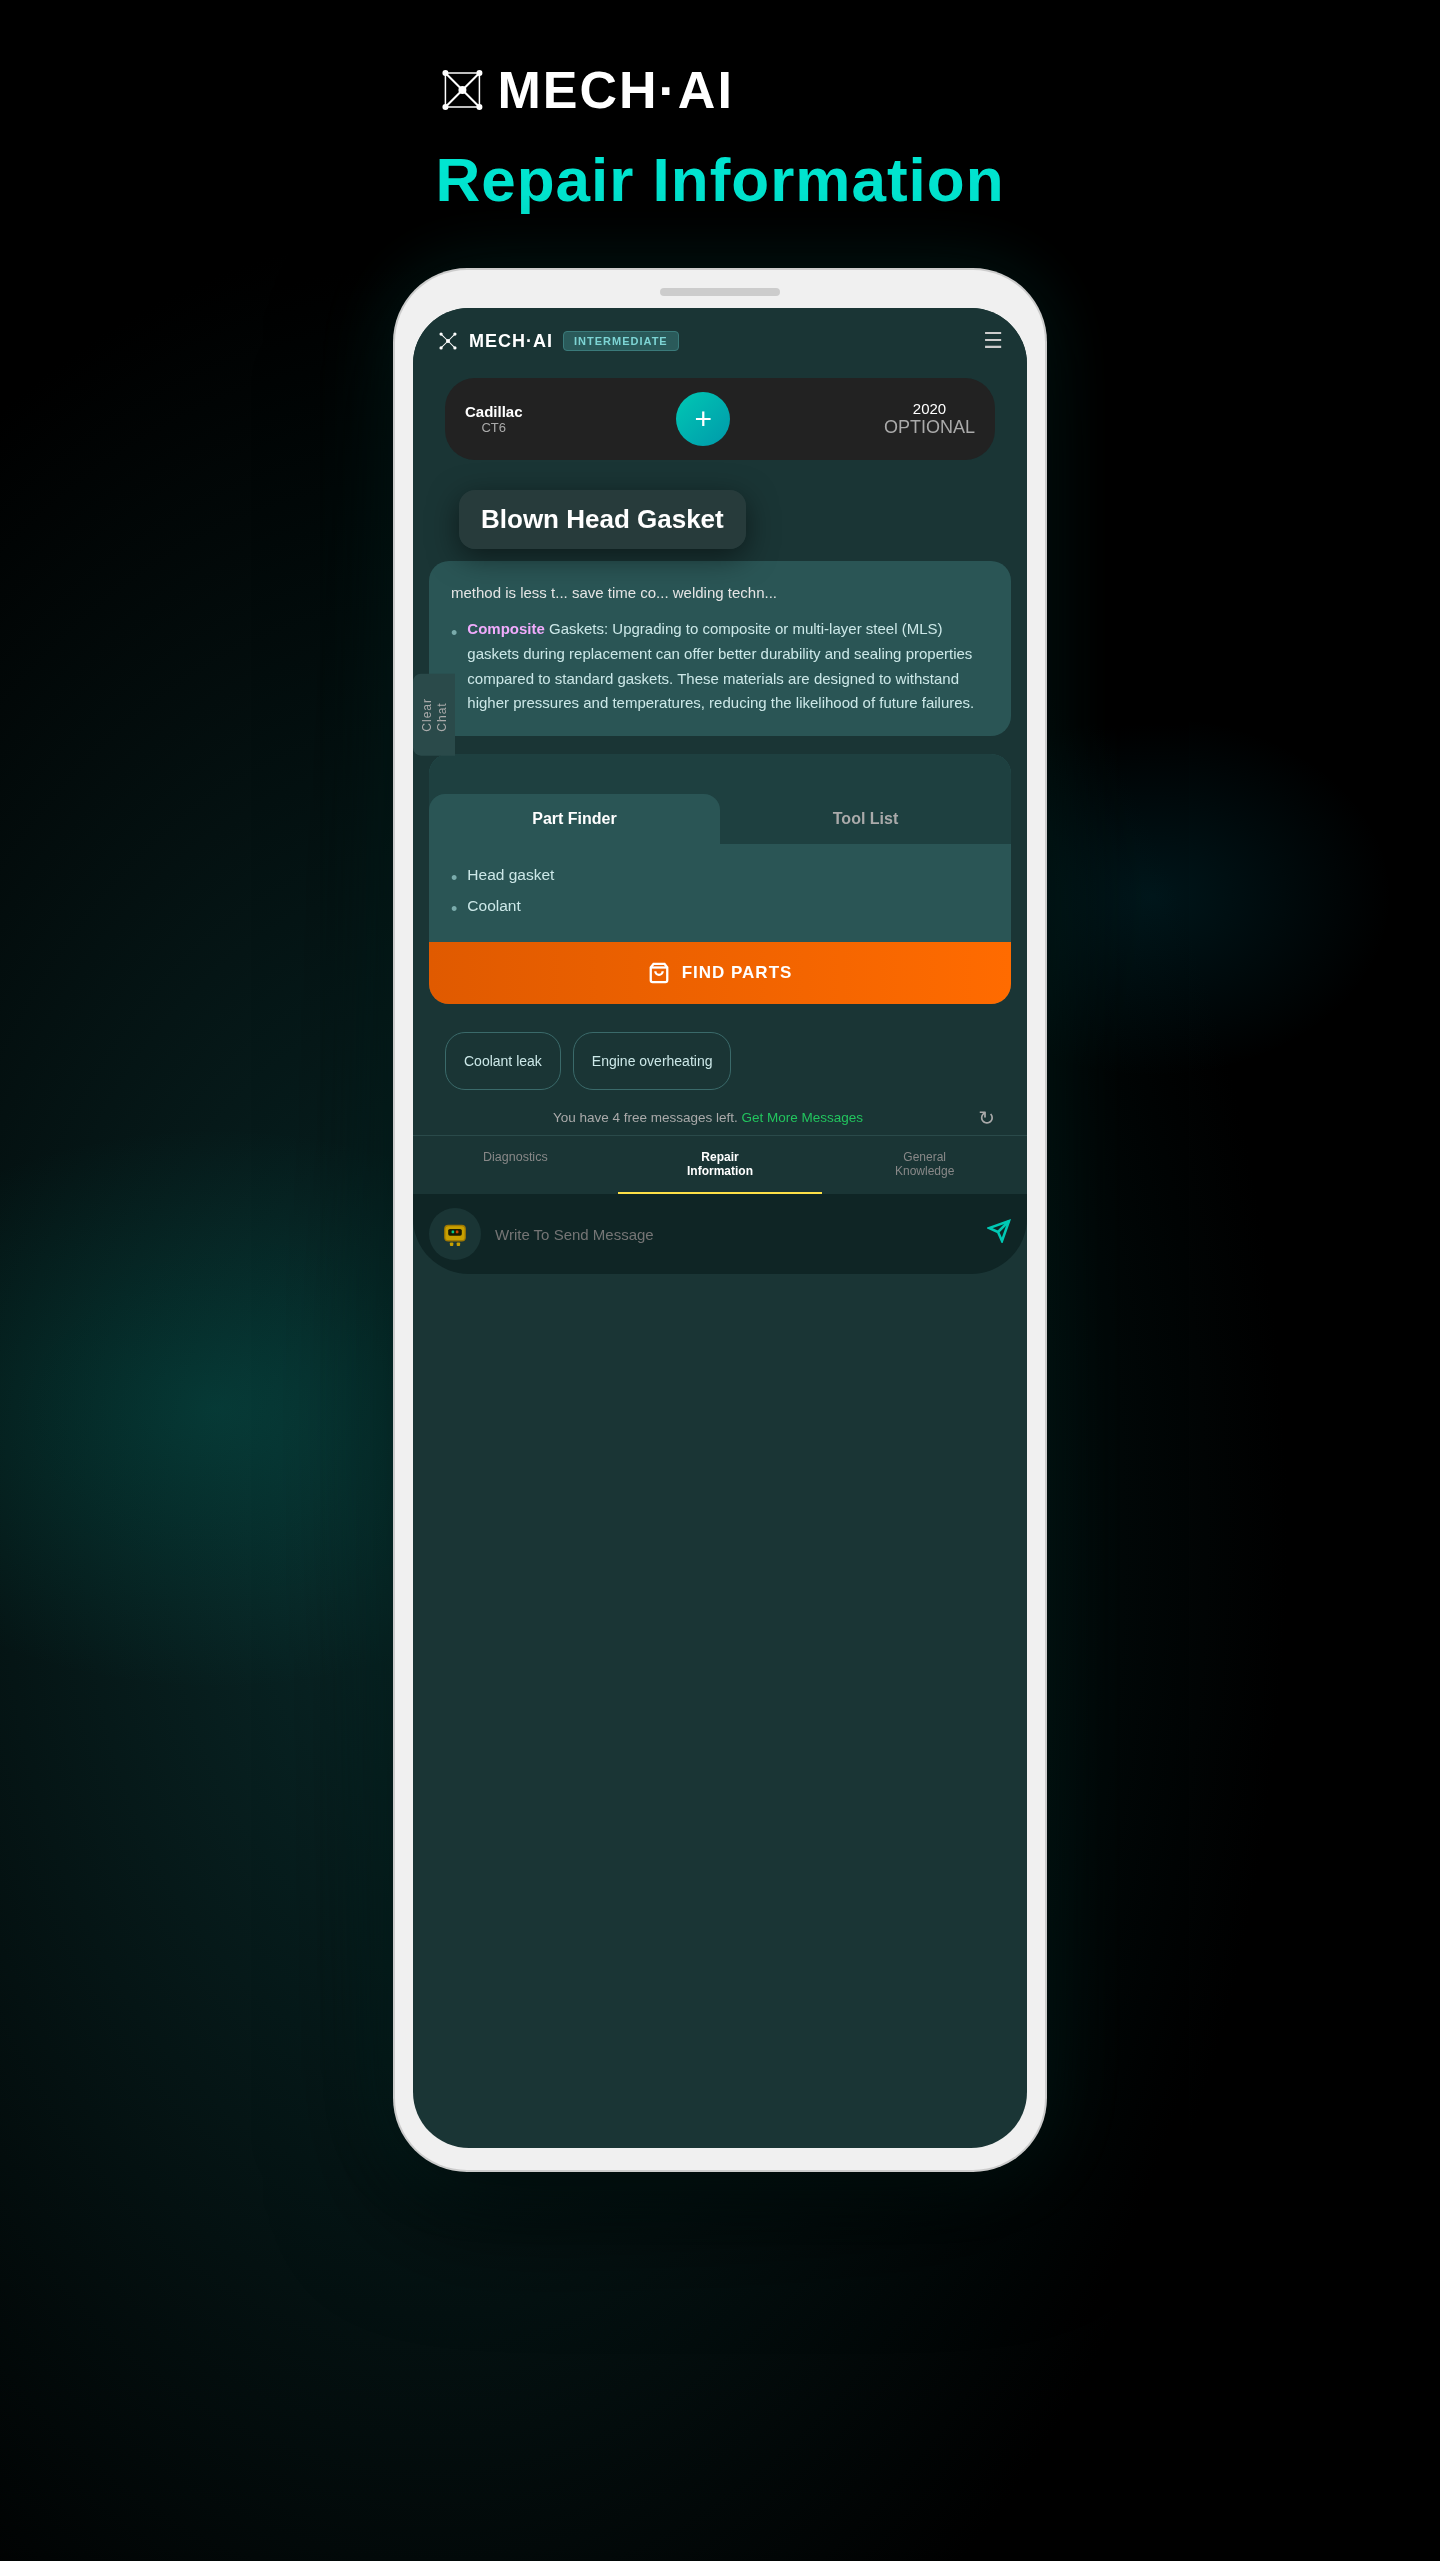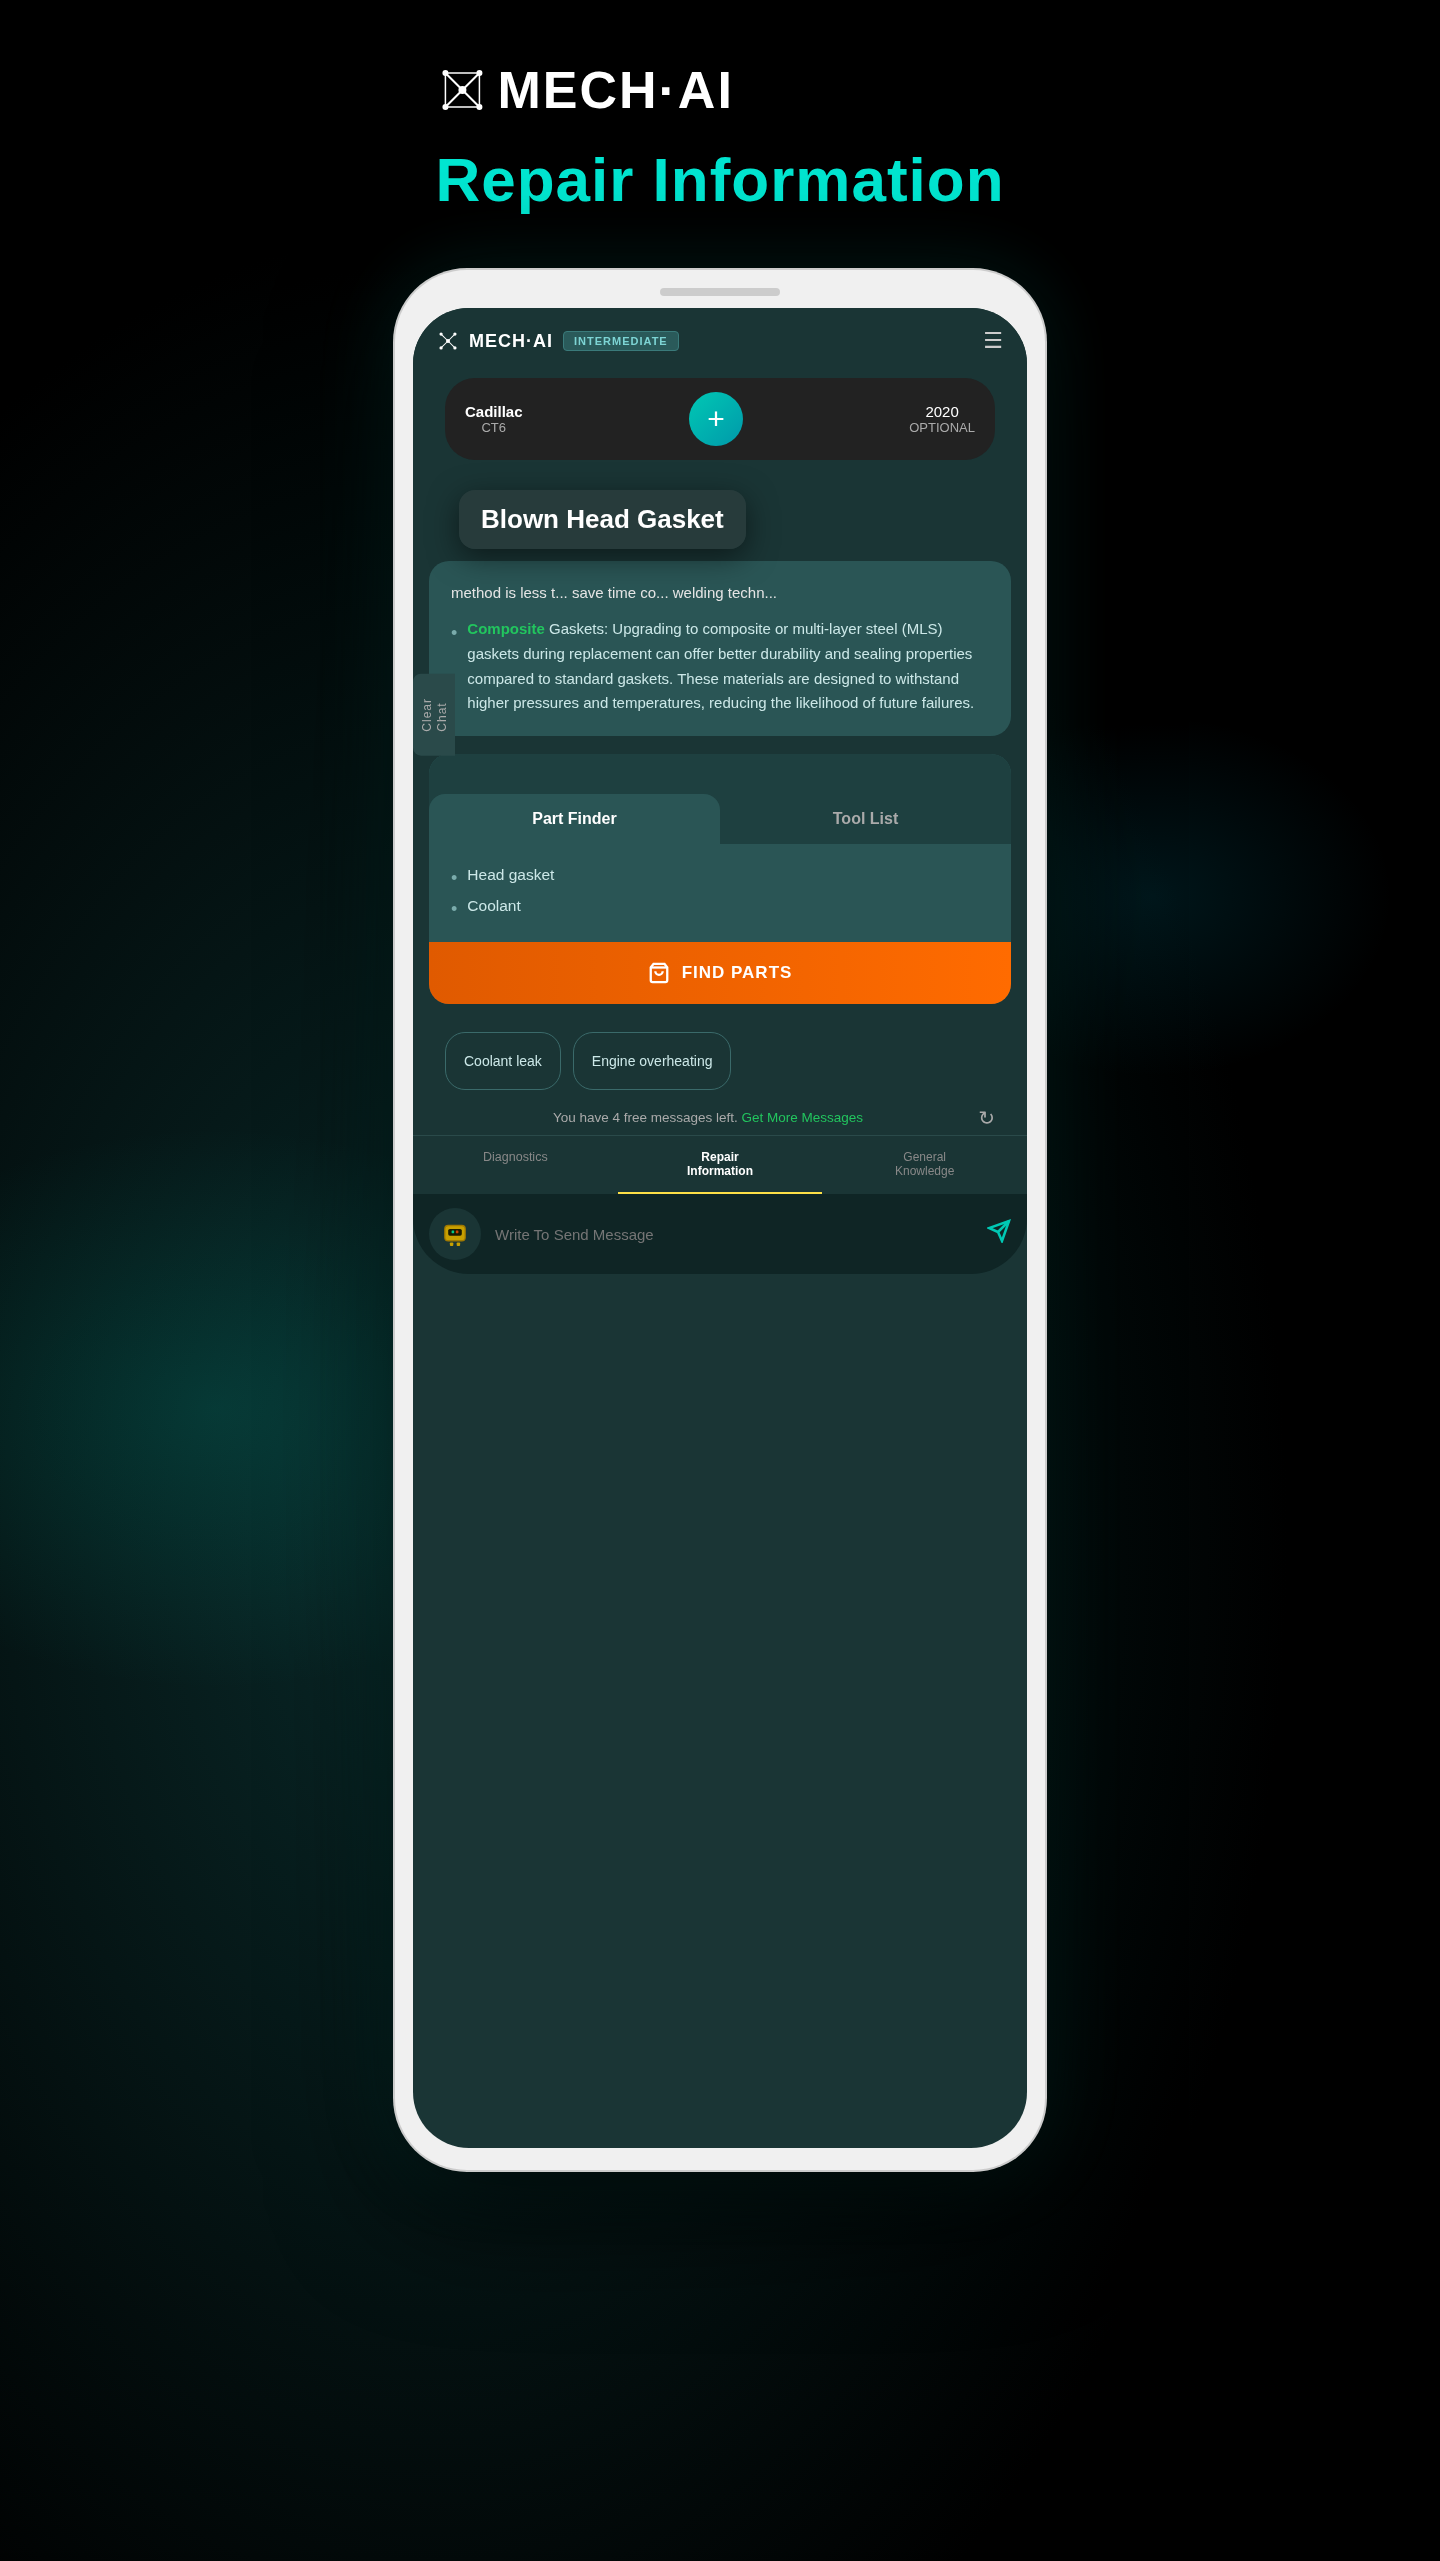--- a/index.html
+++ b/index.html
@@ -247,21 +247,21 @@
       flex-shrink: 0;
     }
 
     .bullet-text {
       color: #cce8e8;
       font-size: 15px;
       line-height: 1.65;
     }
 
     .bullet-text strong {
-      color: #22c55e;
+      color: #f0abfc;
       font-weight: 700;
     }
 
     
     .part-finder-card {
       background: #2a5555;
       border-radius: 20px;
       overflow: hidden;
       margin-bottom: 18px;
     }
@@ -470,21 +470,21 @@
 
       <div style="padding: 10px 16px 14px; position: relative;">
         <div class="vehicle-selector">
           <div class="vehicle-info">
             <div class="model">Cadillac</div>
             <div class="sub">CT6</div>
           </div>
           <div class="add-btn">+</div>
           <div class="vehicle-year">
             <div style="font-size:15px;">2020</div>
-            <div style="font-size:13px; color:#aaa;">OPTIONAL</div>
+            <div style="font-size:18px; color:#aaa;">OPTIONAL</div>
           </div>
         </div>
       </div>
 
       <div style="position: relative;">
         <div class="clear-chat-sidebar">
           <span style="font-size:12px; letter-spacing:1px;">Clear Chat</span>
         </div>
       </div>
 

